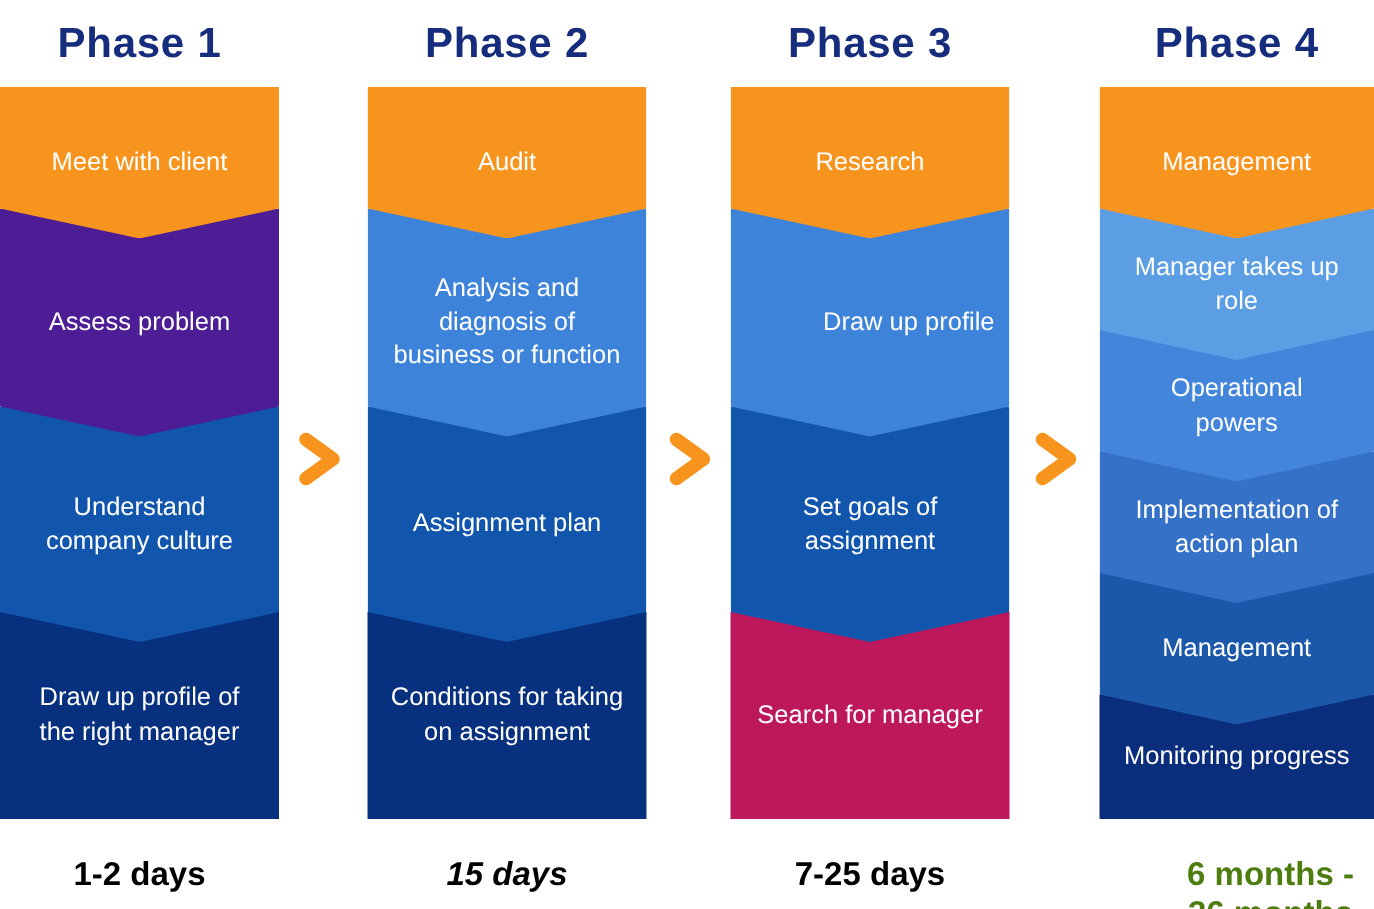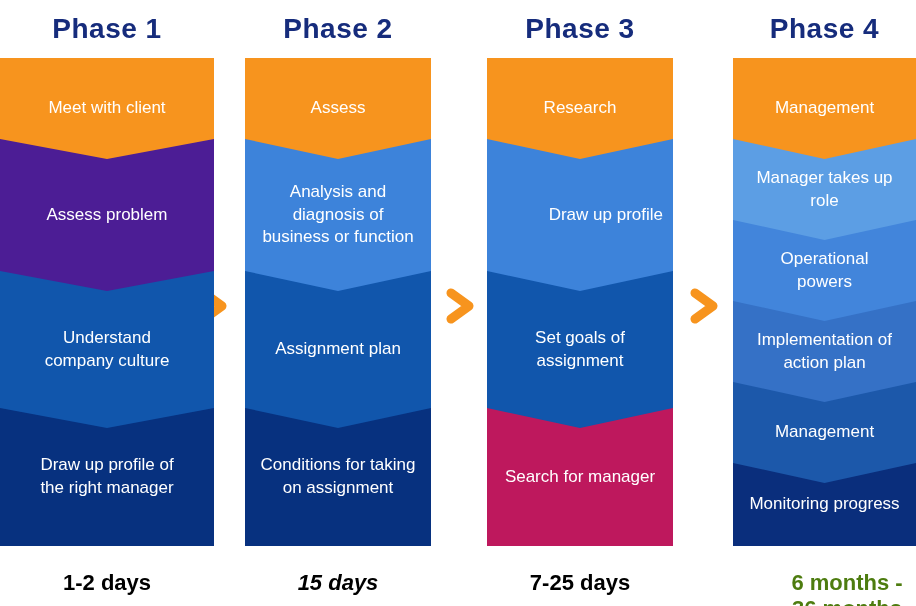--- a/index.html
+++ b/index.html
@@ -4,21 +4,21 @@
 <style>
   html,body{margin:0;padding:0;background:#ffffff;}
   .canvas{
     position:relative;
     width:916px;height:606px;
     background:#ffffff;
     font-family:"Liberation Sans", sans-serif;
     overflow:hidden;
   }
   .phase-col{position:absolute;top:0;}
-  .c0{left:0;width:214px;}
+  .c0{left:0;width:186px;}
   .c1{left:245px;width:186px;}
   .c2{left:487px;width:186px;}
   .c3{left:733px;width:183px;}
   .ptitle{
     height:58px;
     display:flex;align-items:center;justify-content:center;
     font-size:28px;font-weight:bold;
     color:#162C7C;
     letter-spacing:0.5px;
   }
@@ -62,21 +62,21 @@
 company culture</span></div>
         <div class="seg last" style="height: 138px; background: rgb(7, 49, 127); z-index: 17; margin-top: -20px;"><span>Draw up profile of
 the right manager</span></div>
       </div>
     <div class="duration" style="color: rgb(0, 0, 0);">1-2 days</div>
   </section>
 
   <section class="phase-col c1">
     <div class="ptitle" style="color: rgb(22, 44, 124);">Phase 2</div>
     <div class="stack">
-        <div class="seg" style="height: 101px; background: rgb(247, 148, 30); z-index: 20;"><span>Assess</span></div>
+        <div class="seg" style="height: 101px; background: rgb(247, 148, 30); z-index: 20;"><span>Audit</span></div>
         <div class="seg" style="height: 152px; background: rgb(61, 131, 218); z-index: 19; margin-top: -20px; justify-content: center;"><span>Analysis and
 diagnosis of
 business or function</span></div>
         <div class="seg" style="height: 157px; background: rgb(17, 86, 172); z-index: 18; margin-top: -20px;"><span>Assignment plan</span></div>
         <div class="seg last" style="height: 138px; background: rgb(7, 49, 127); z-index: 17; margin-top: -20px;"><span>Conditions for taking
 on assignment</span></div>
       </div>
     <div class="duration" style="color: rgb(0, 0, 0); font-style: italic;">15 days</div>
   </section>
 

